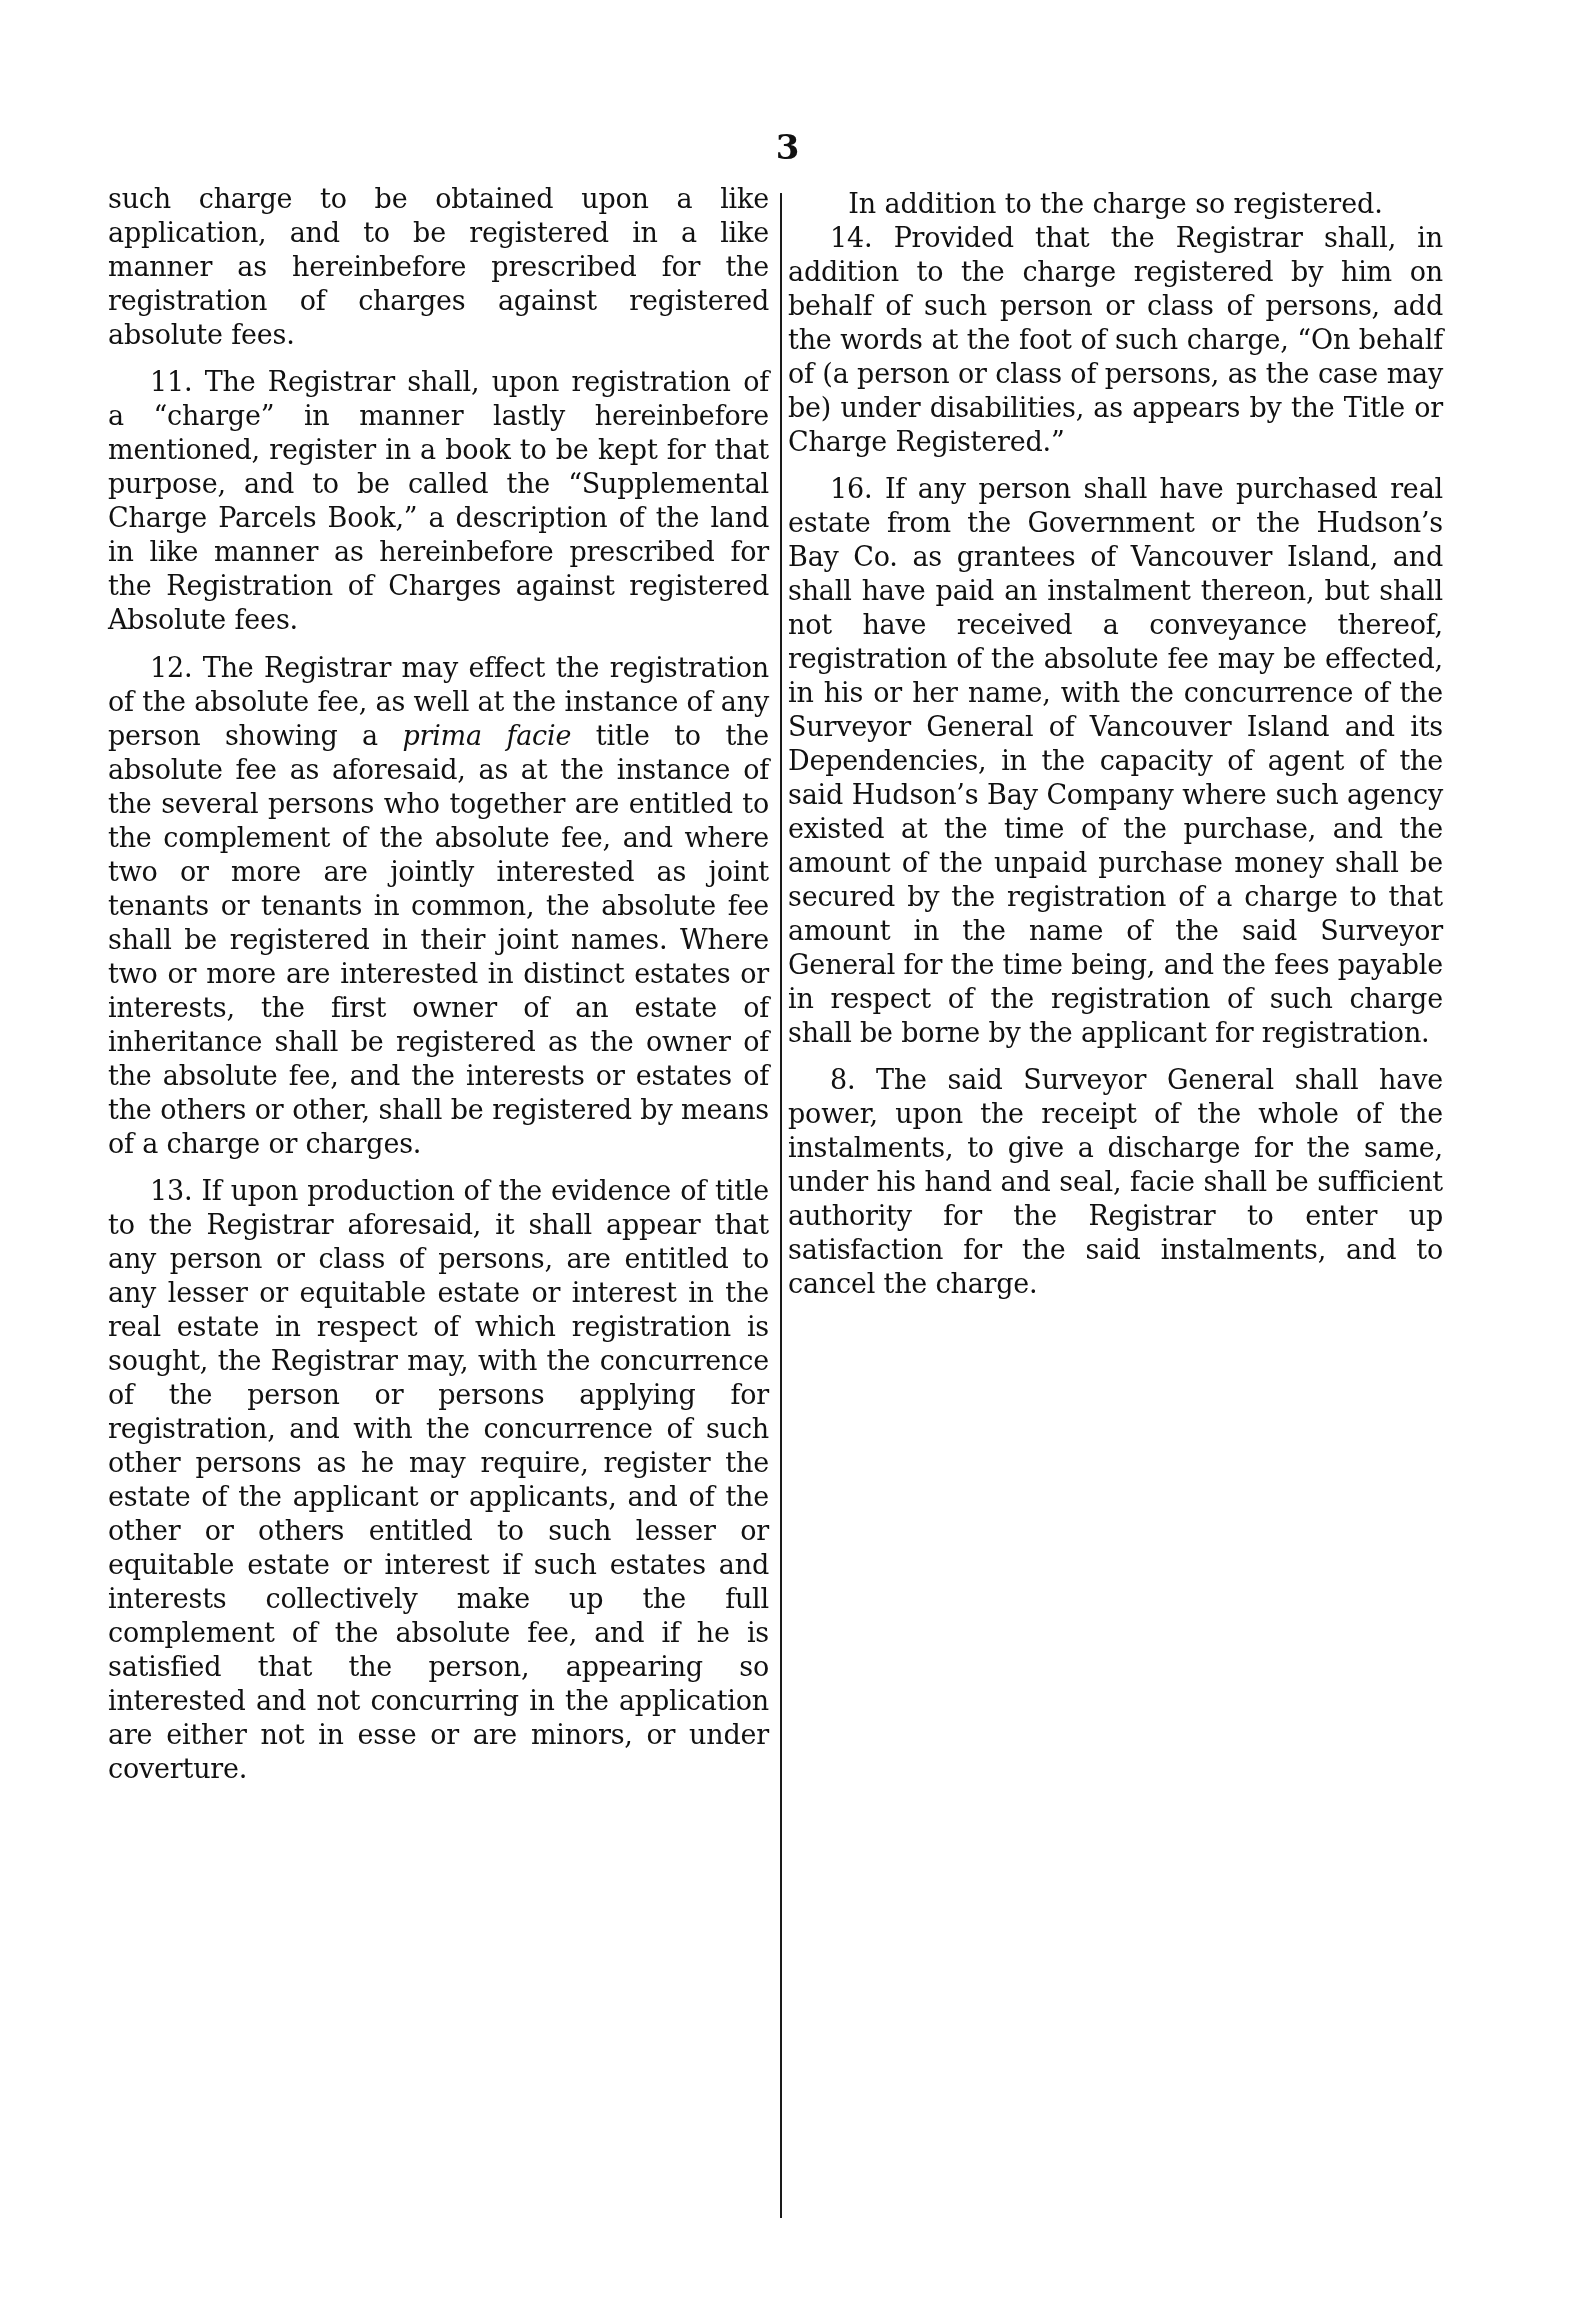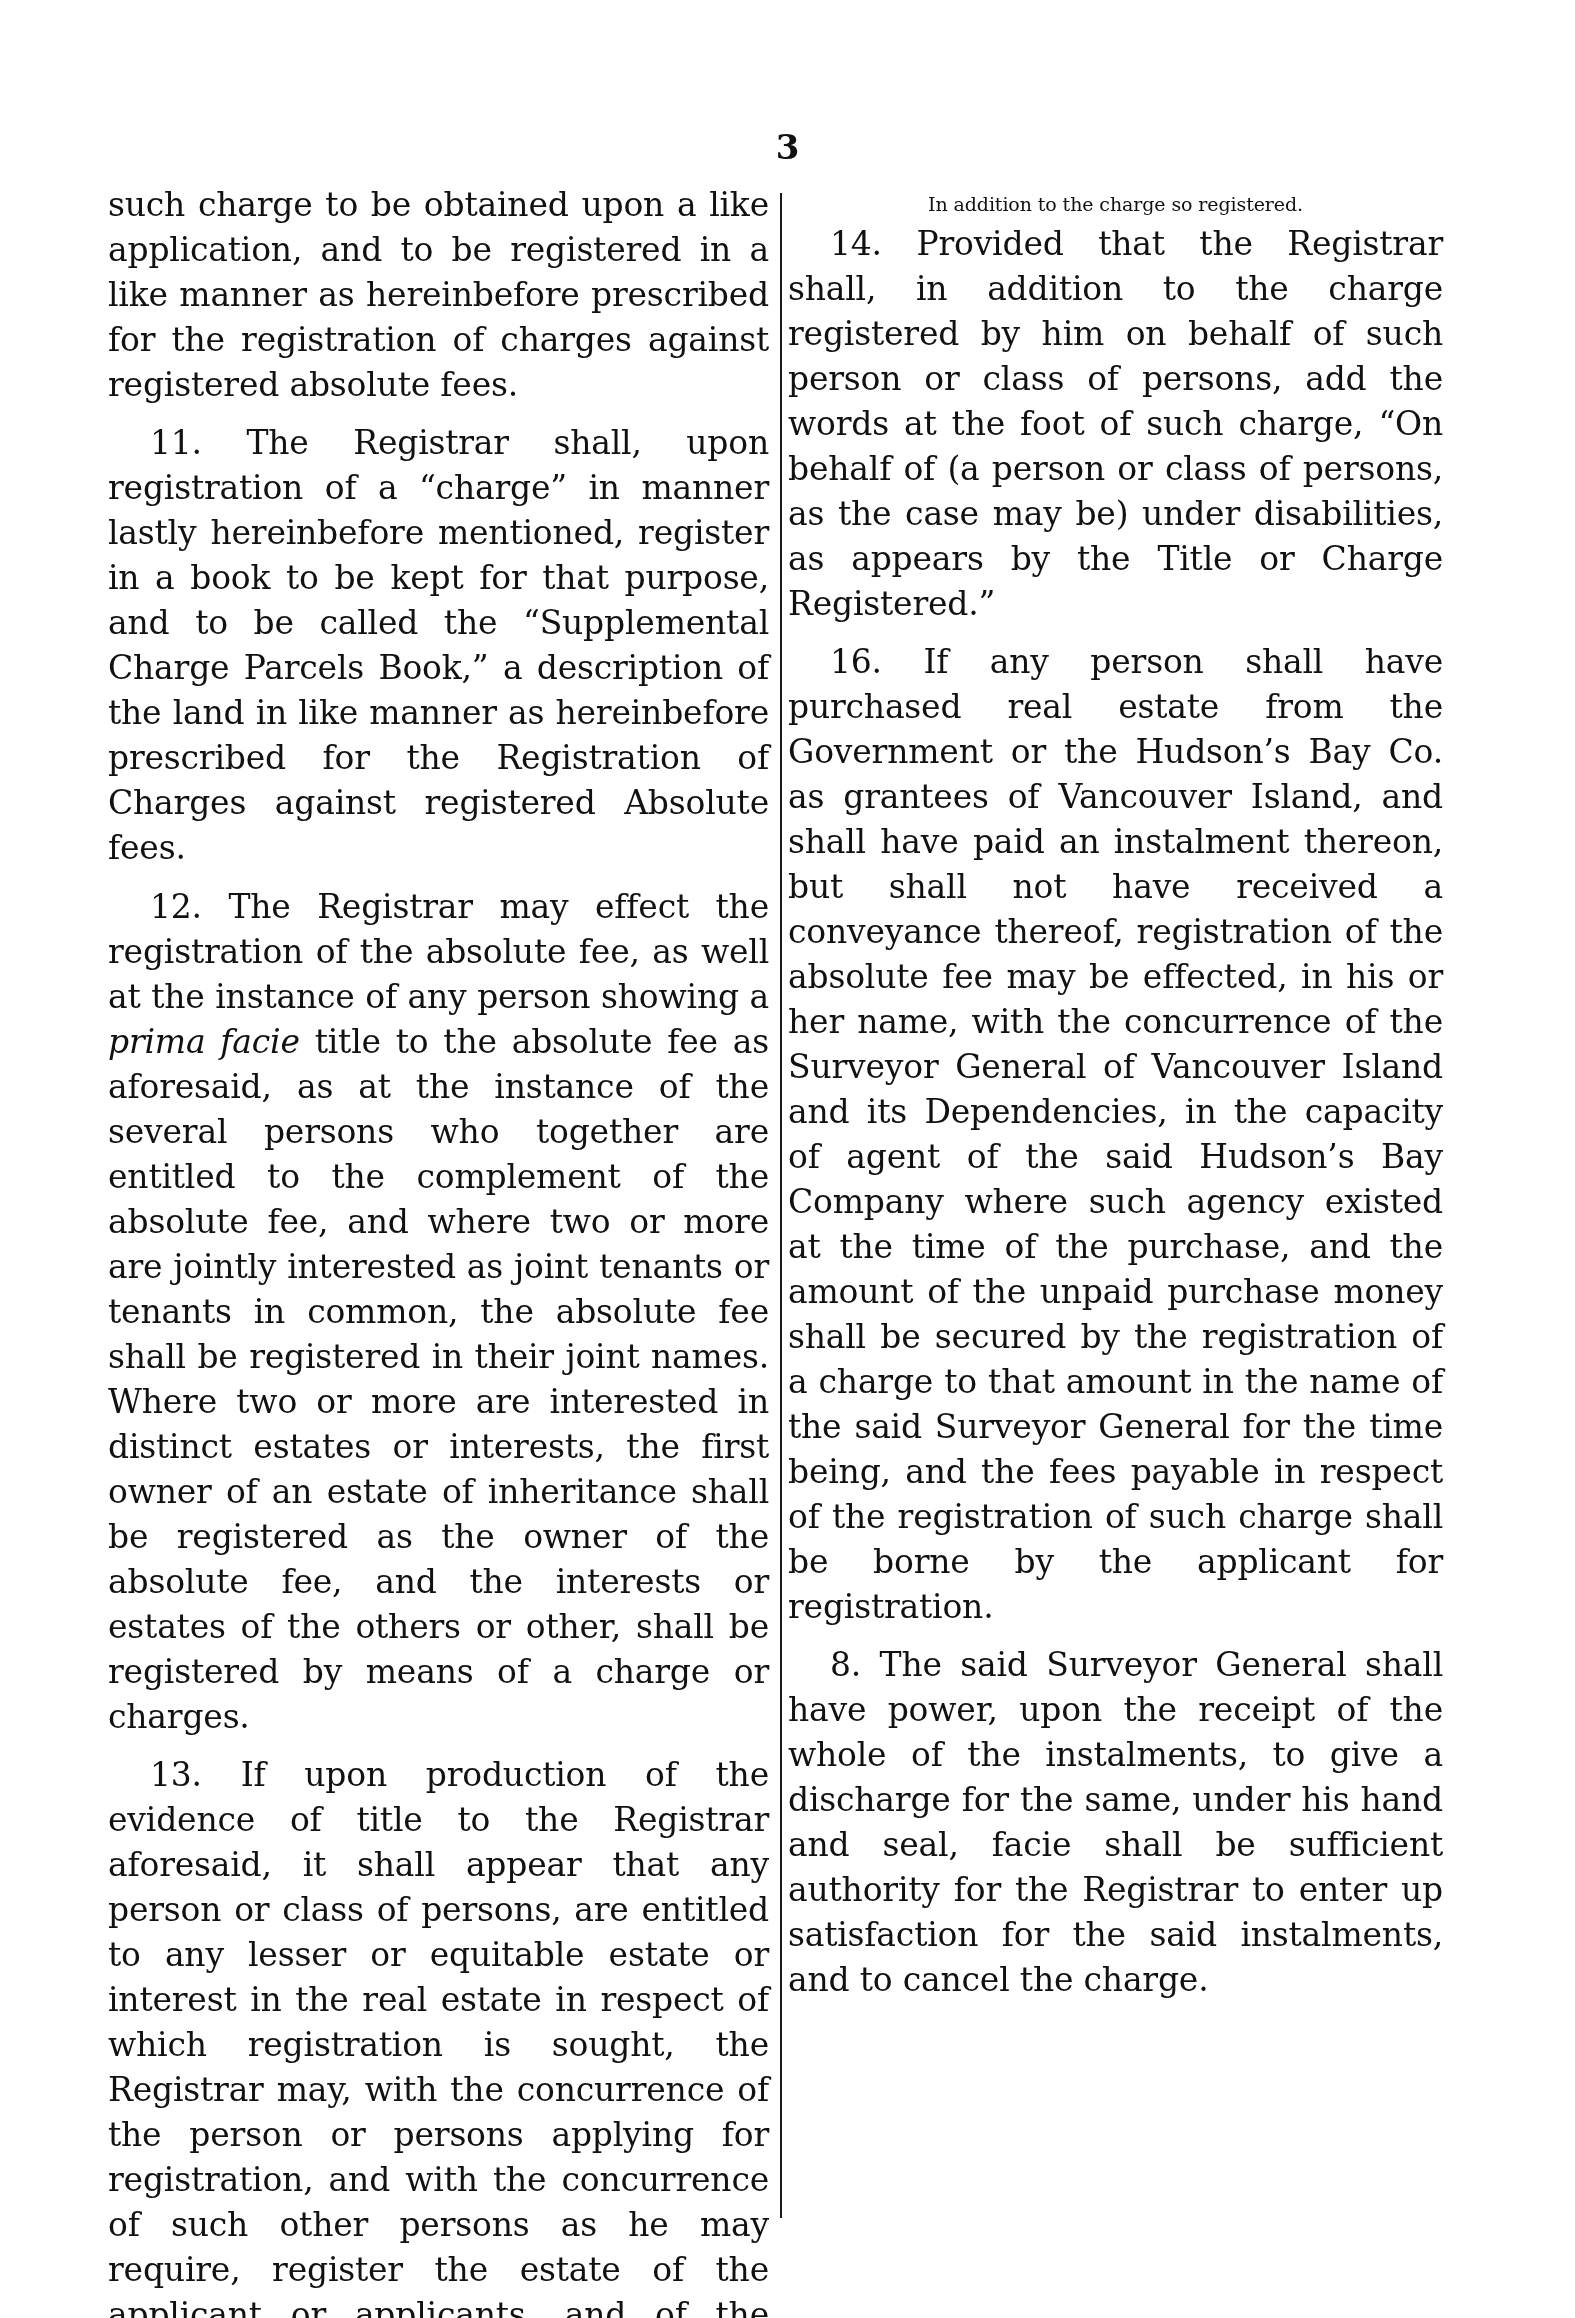--- a/index.html
+++ b/index.html
@@ -15,27 +15,27 @@
   .column {
     position: absolute; top: 182px; width: 661px;
   }
   .col-left { left: 108px; }
   .col-right { left: 788px; width: 655px; }
   .divider {
     position: absolute; left: 780px; top: 193px; width: 1.8px; height: 2025px;
     background: #1a1a1a;
   }
   .para {
-    font-size: 33px; line-height: 45px; text-align: justify;
+    font-size: 27px; line-height: 34px; text-align: justify;
     margin: 0 0 13.3px 0; letter-spacing: -0.2px;
   }
   .para.indent { text-indent: 42px; }
   .sec-num { font-weight: normal; }
   .note {
-    font-size: 19px; line-height: 24px; margin: 12px 0 11px 0;
+    font-size: 27px; line-height: 24px; margin: 12px 0 11px 0;
     text-align: justify; padding-left: 36px; text-indent: -36px;
     letter-spacing: -0.1px;
   }
   .note.center { text-align: center; padding-left: 0; text-indent: 0; margin-top: 9.7px; margin-bottom: 4.9px; }
   i { }
 </style>
 </head>
 <body>
 
 <div class="page-number">3</div>

